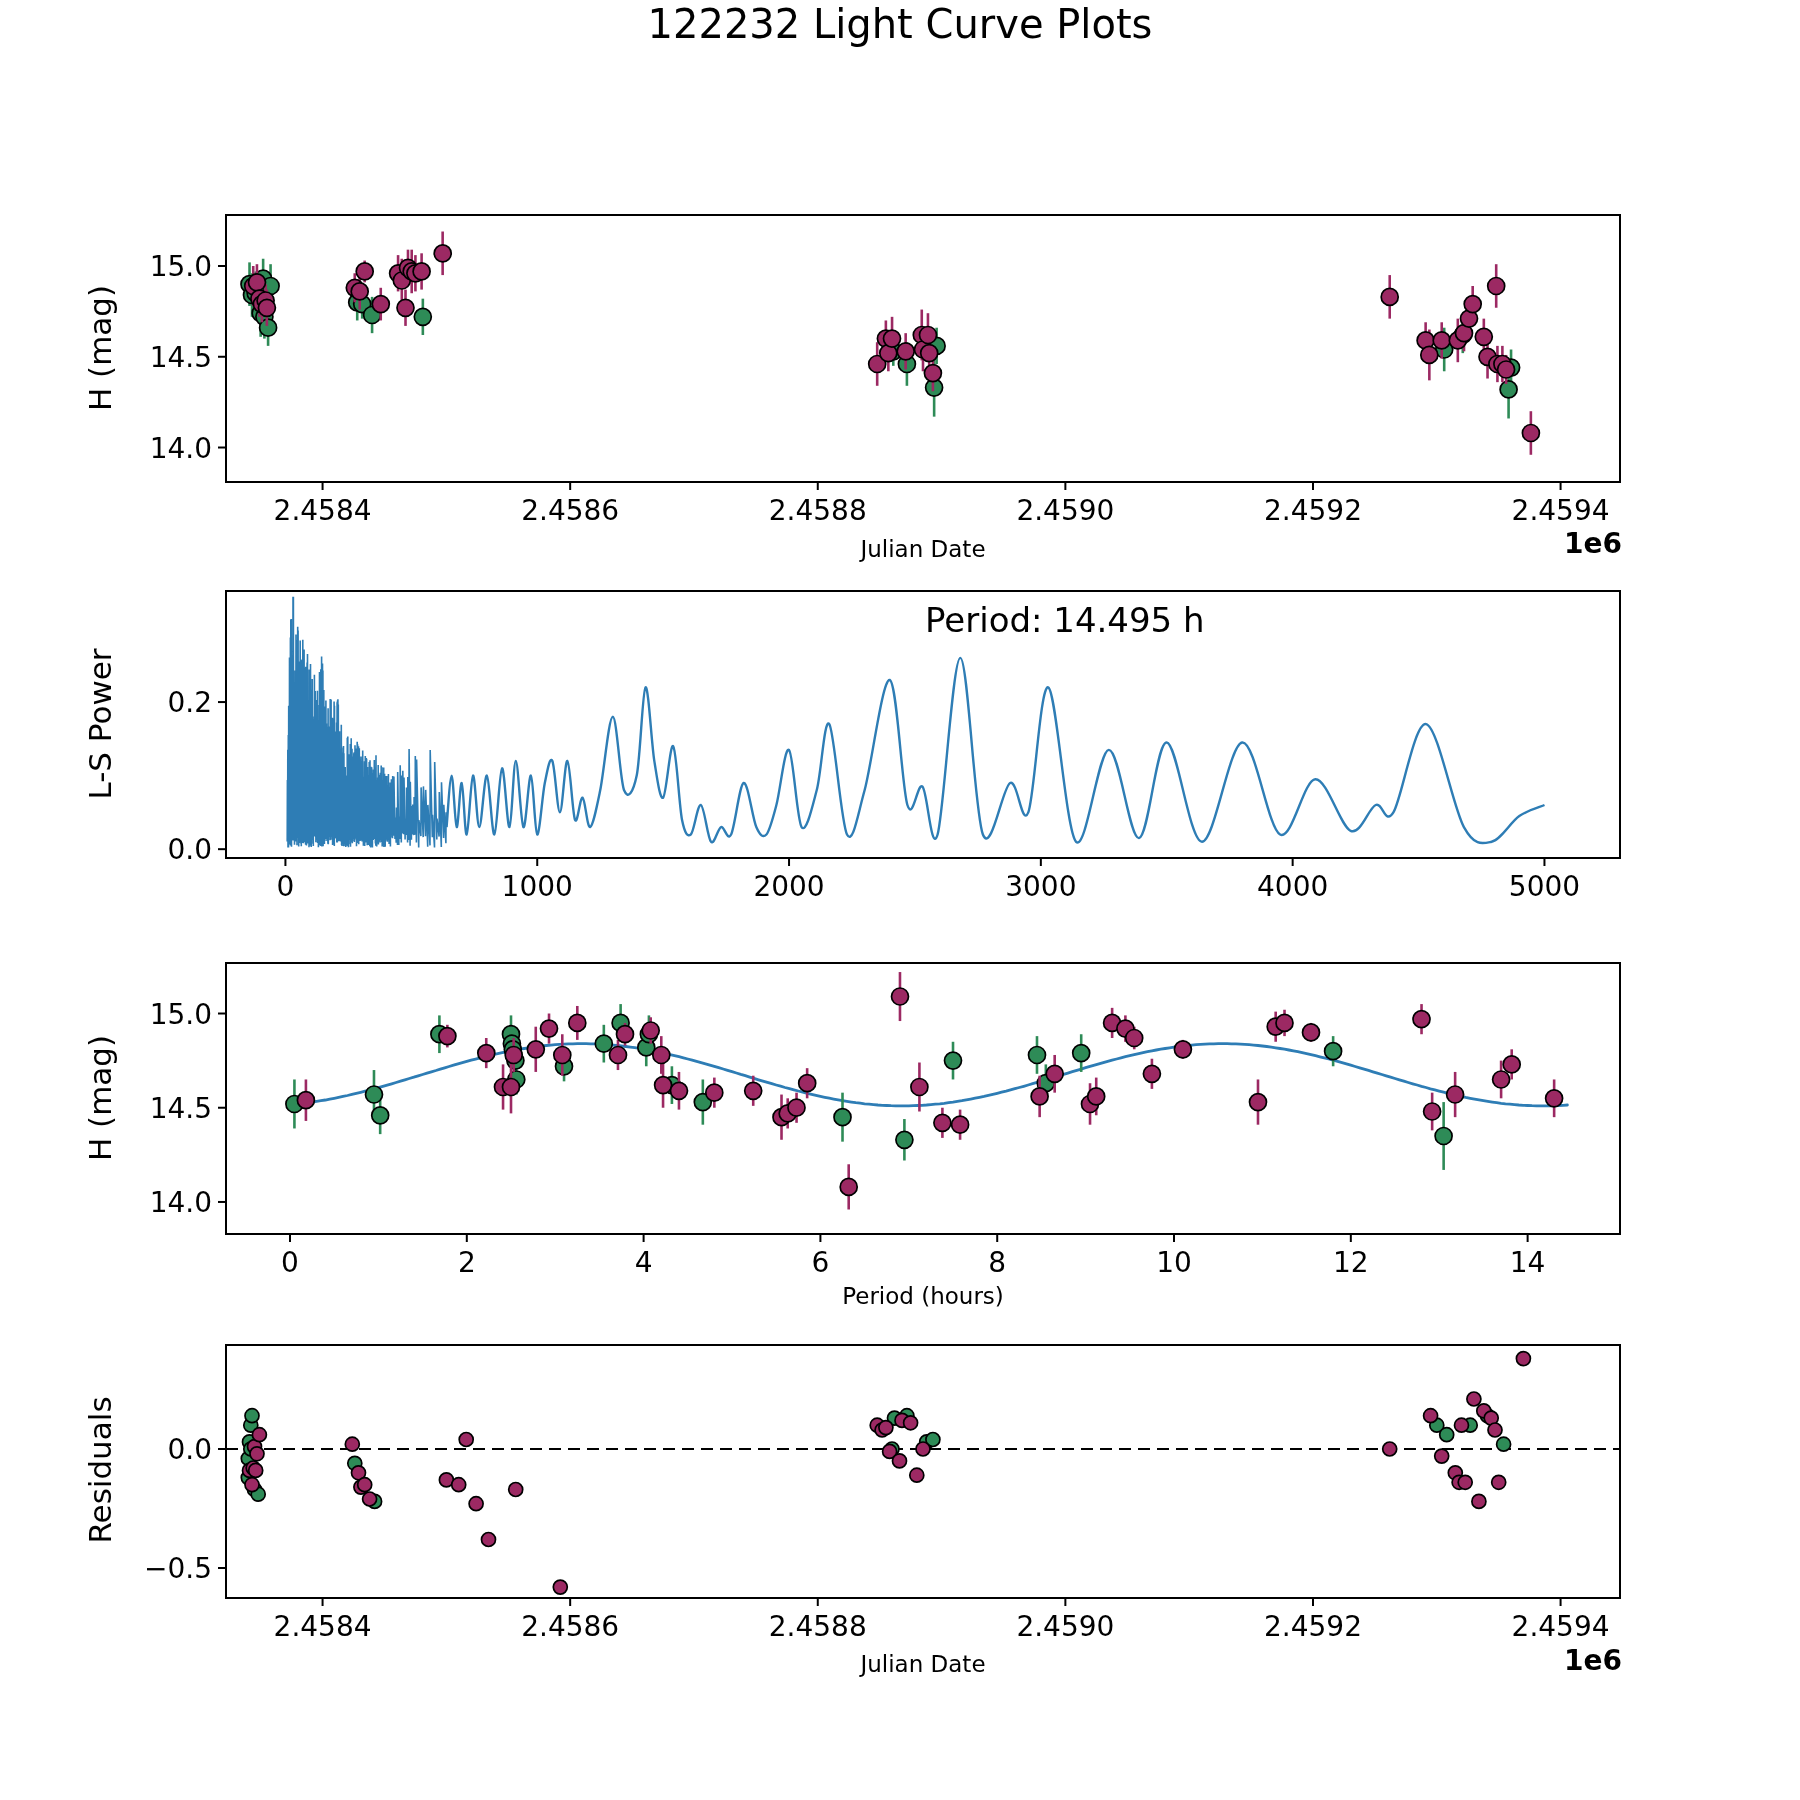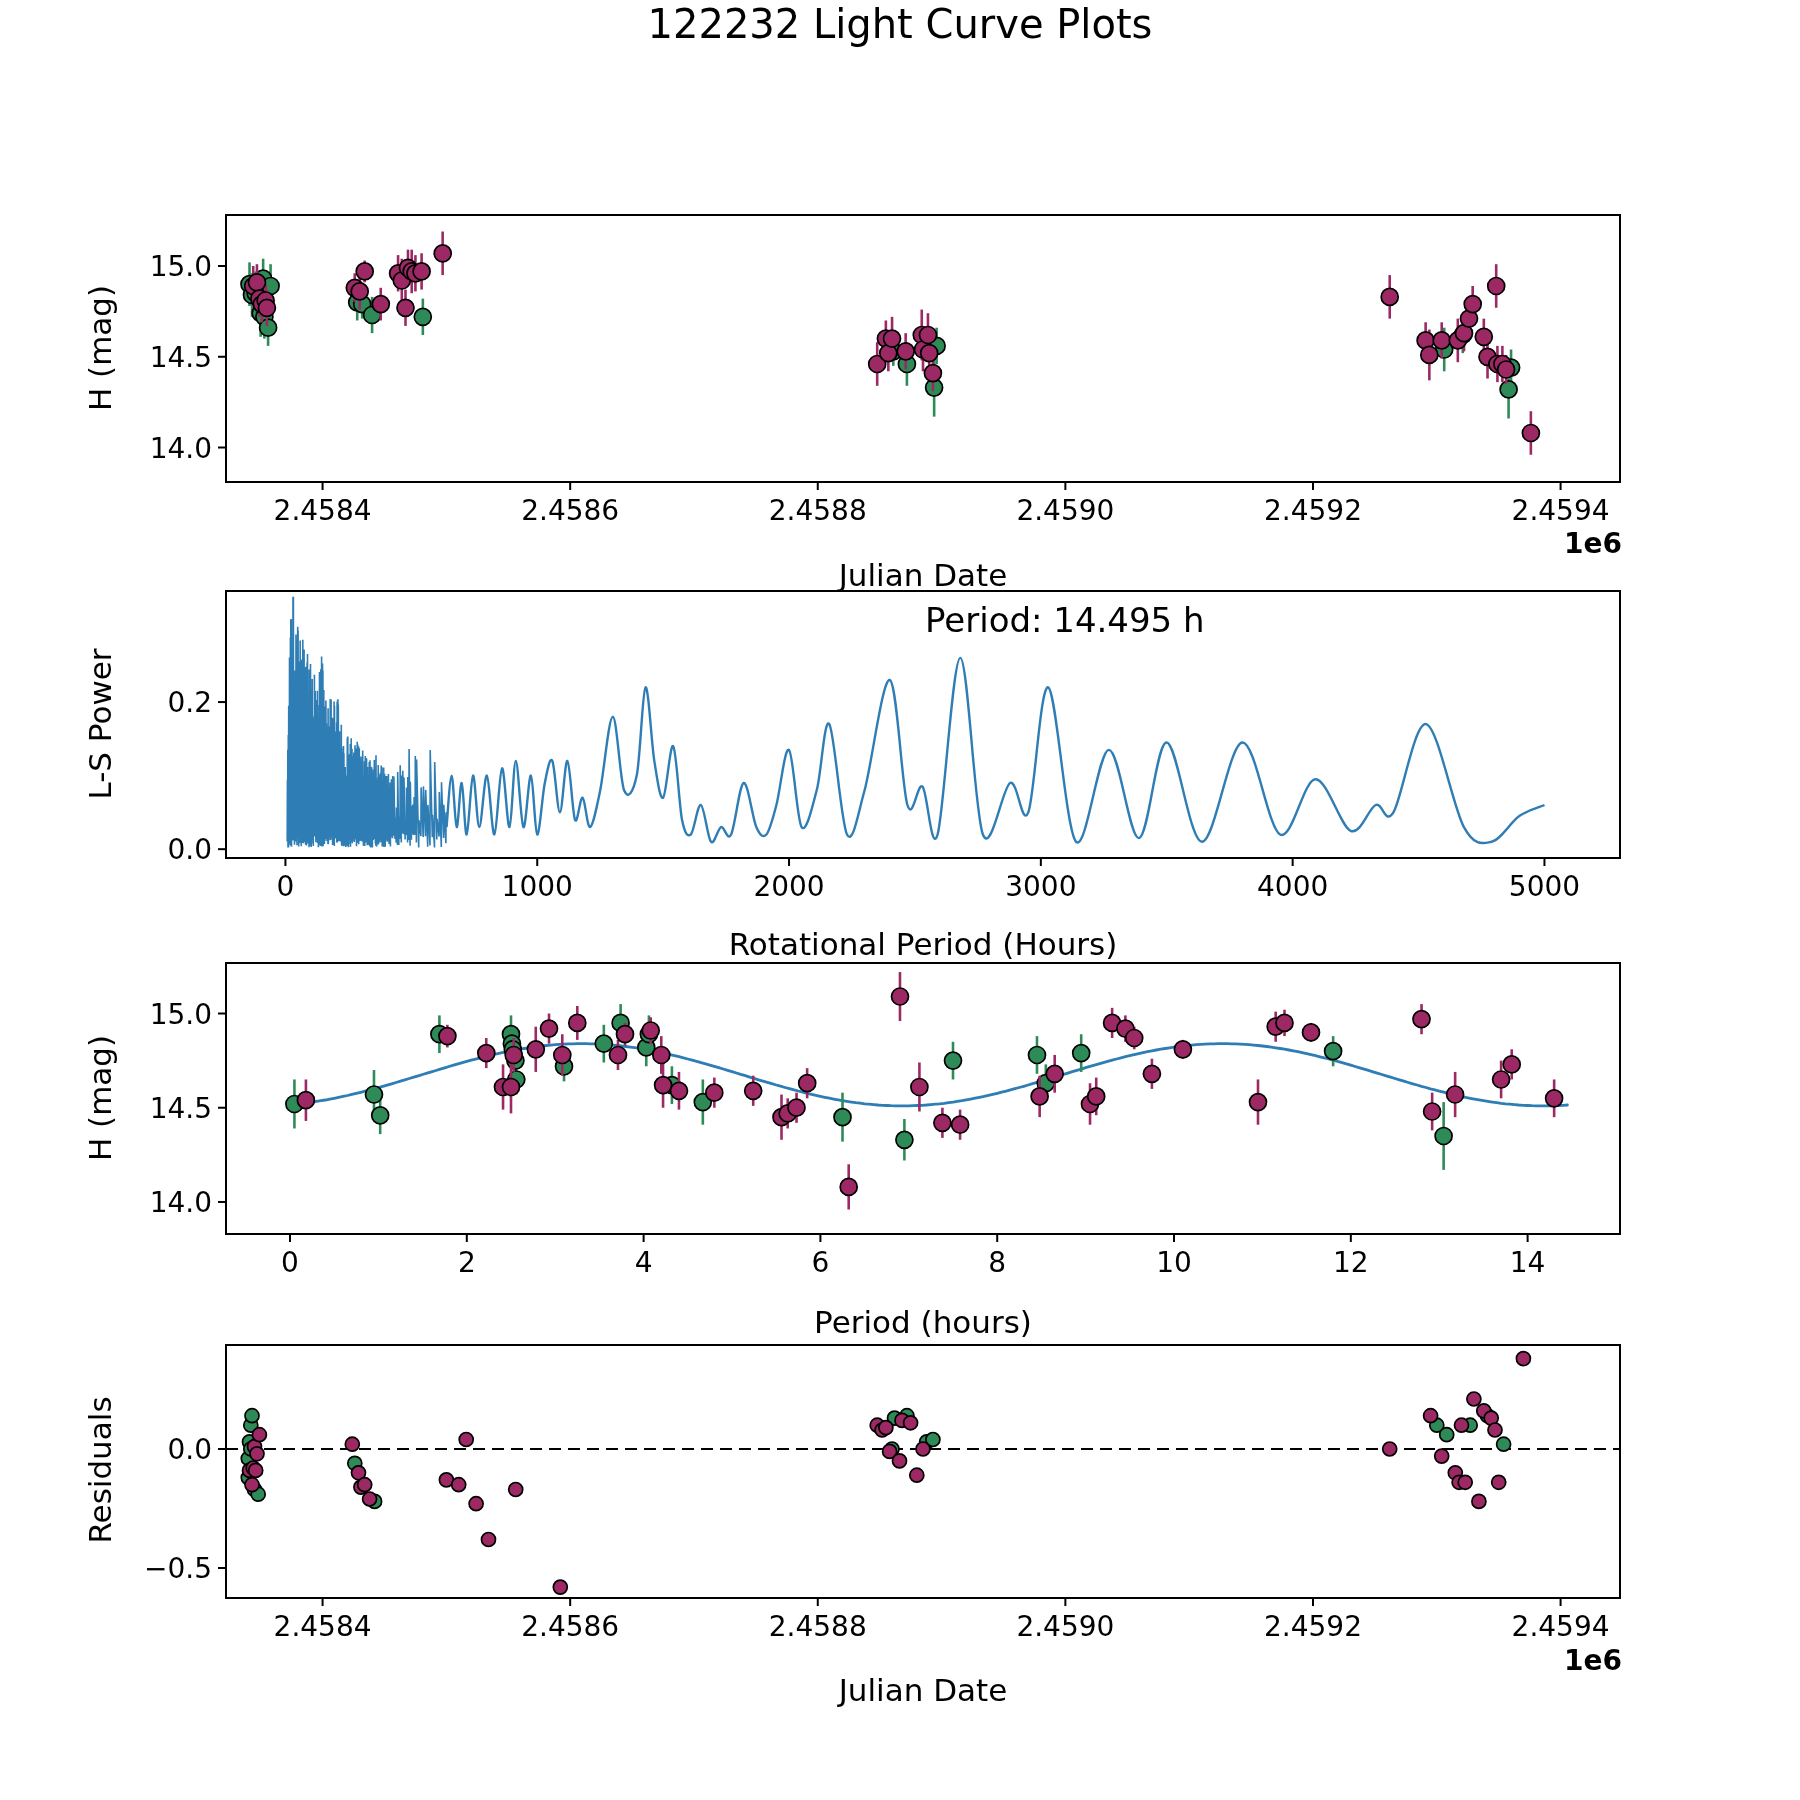--- a/index.html
+++ b/index.html
@@ -1,21 +1,21 @@
 <!DOCTYPE html>
 <html><head>
 <meta charset="utf-8">
 <style>
   html,body{margin:0;padding:0;background:#ffffff;}
   .fig{position:relative;width:1800px;height:1800px;background:#ffffff;
        font-family:"DejaVu Sans","Liberation Sans",sans-serif;color:#000;}
   .fig svg{position:absolute;left:0;top:0;}
   .title{position:absolute;left:900px;top:24px;transform:translate(-50%,-50%);
          font-size:40px;white-space:nowrap;text-align:right;}
-  .xlabel{position:absolute;transform:translate(-50%,-50%);font-size:31px;white-space:nowrap;margin-top:26px;}
+  .xlabel{position:absolute;transform:translate(-50%,-50%);font-size:23px;white-space:nowrap;}
   .ylabel{position:absolute;transform:translate(-50%,-50%) rotate(-90deg);
           font-size:31px;white-space:nowrap;}
   .offset{position:absolute;transform:translate(-100%,-50%);font-size:28px;font-weight:bold;}
   .annot{position:absolute;font-size:34px;white-space:nowrap;}
 </style>
 </head>
 <body>
 
 <div class="fig">
   <svg id="chart" width="1800" height="1800">
@@ -452,21 +452,20 @@
     </svg>
 
   <div class="title">122232 Light Curve Plots</div>
 
   <div class="ylabel" style="left:100px;top:348px;">H (mag)</div>
   <div class="ylabel" style="left:100px;top:724px;">L-S Power</div>
   <div class="ylabel" style="left:100px;top:1098px;">H (mag)</div>
   <div class="ylabel" style="left:100px;top:1470px;">Residuals</div>
 
   <div class="xlabel" style="left:923px;top:549px;">Julian Date</div>
-  <div class="xlabel" style="left:923px;top:918px;">Rotational Period (Hours)</div>
   <div class="xlabel" style="left:923px;top:1296px;">Period (hours)</div>
   <div class="xlabel" style="left:923px;top:1664px;">Julian Date</div>
 
   <div class="offset" style="left:1622px;top:543px;">1e6</div>
   <div class="offset" style="left:1622px;top:1660px;">1e6</div>
 
   <div class="annot" style="left:925px;top:600px;">Period: 14.495 h</div>
 </div>
 
 </body></html>

